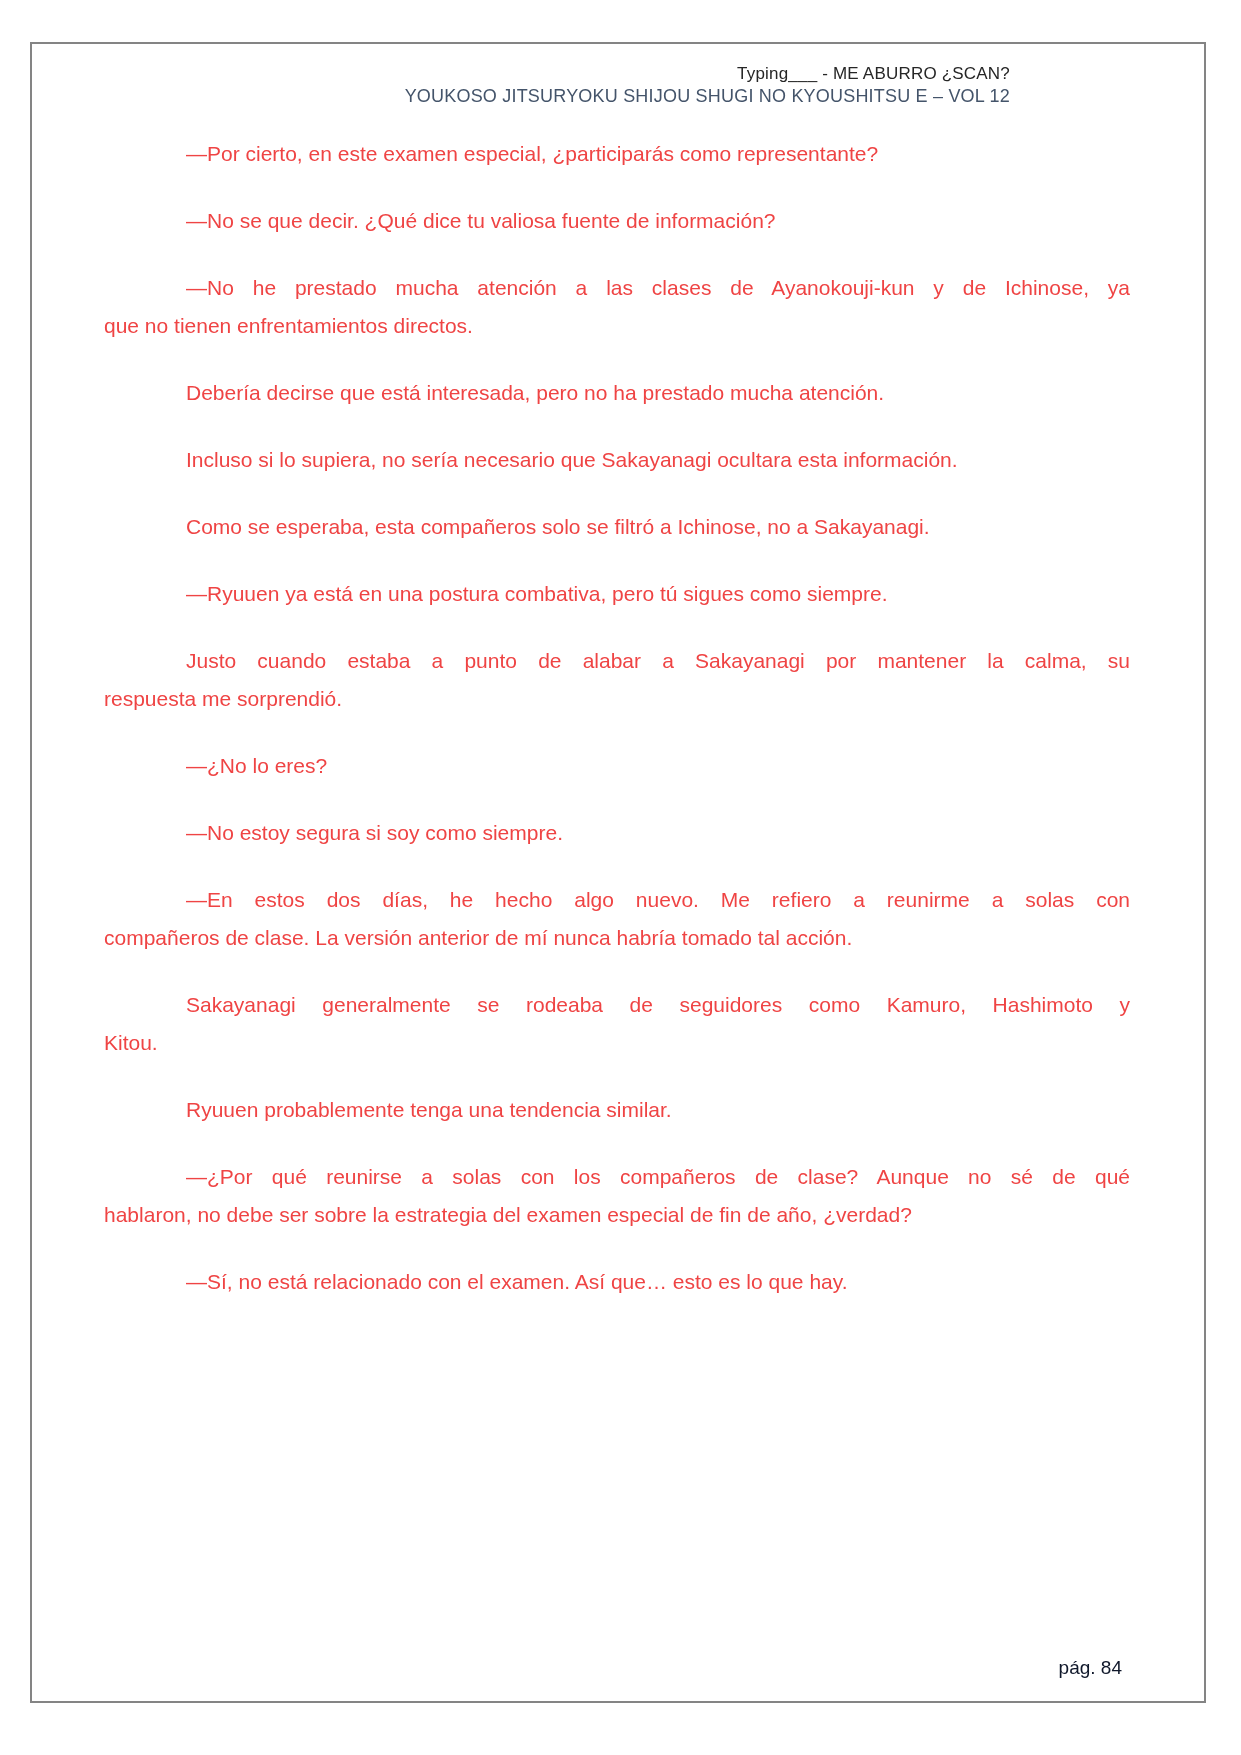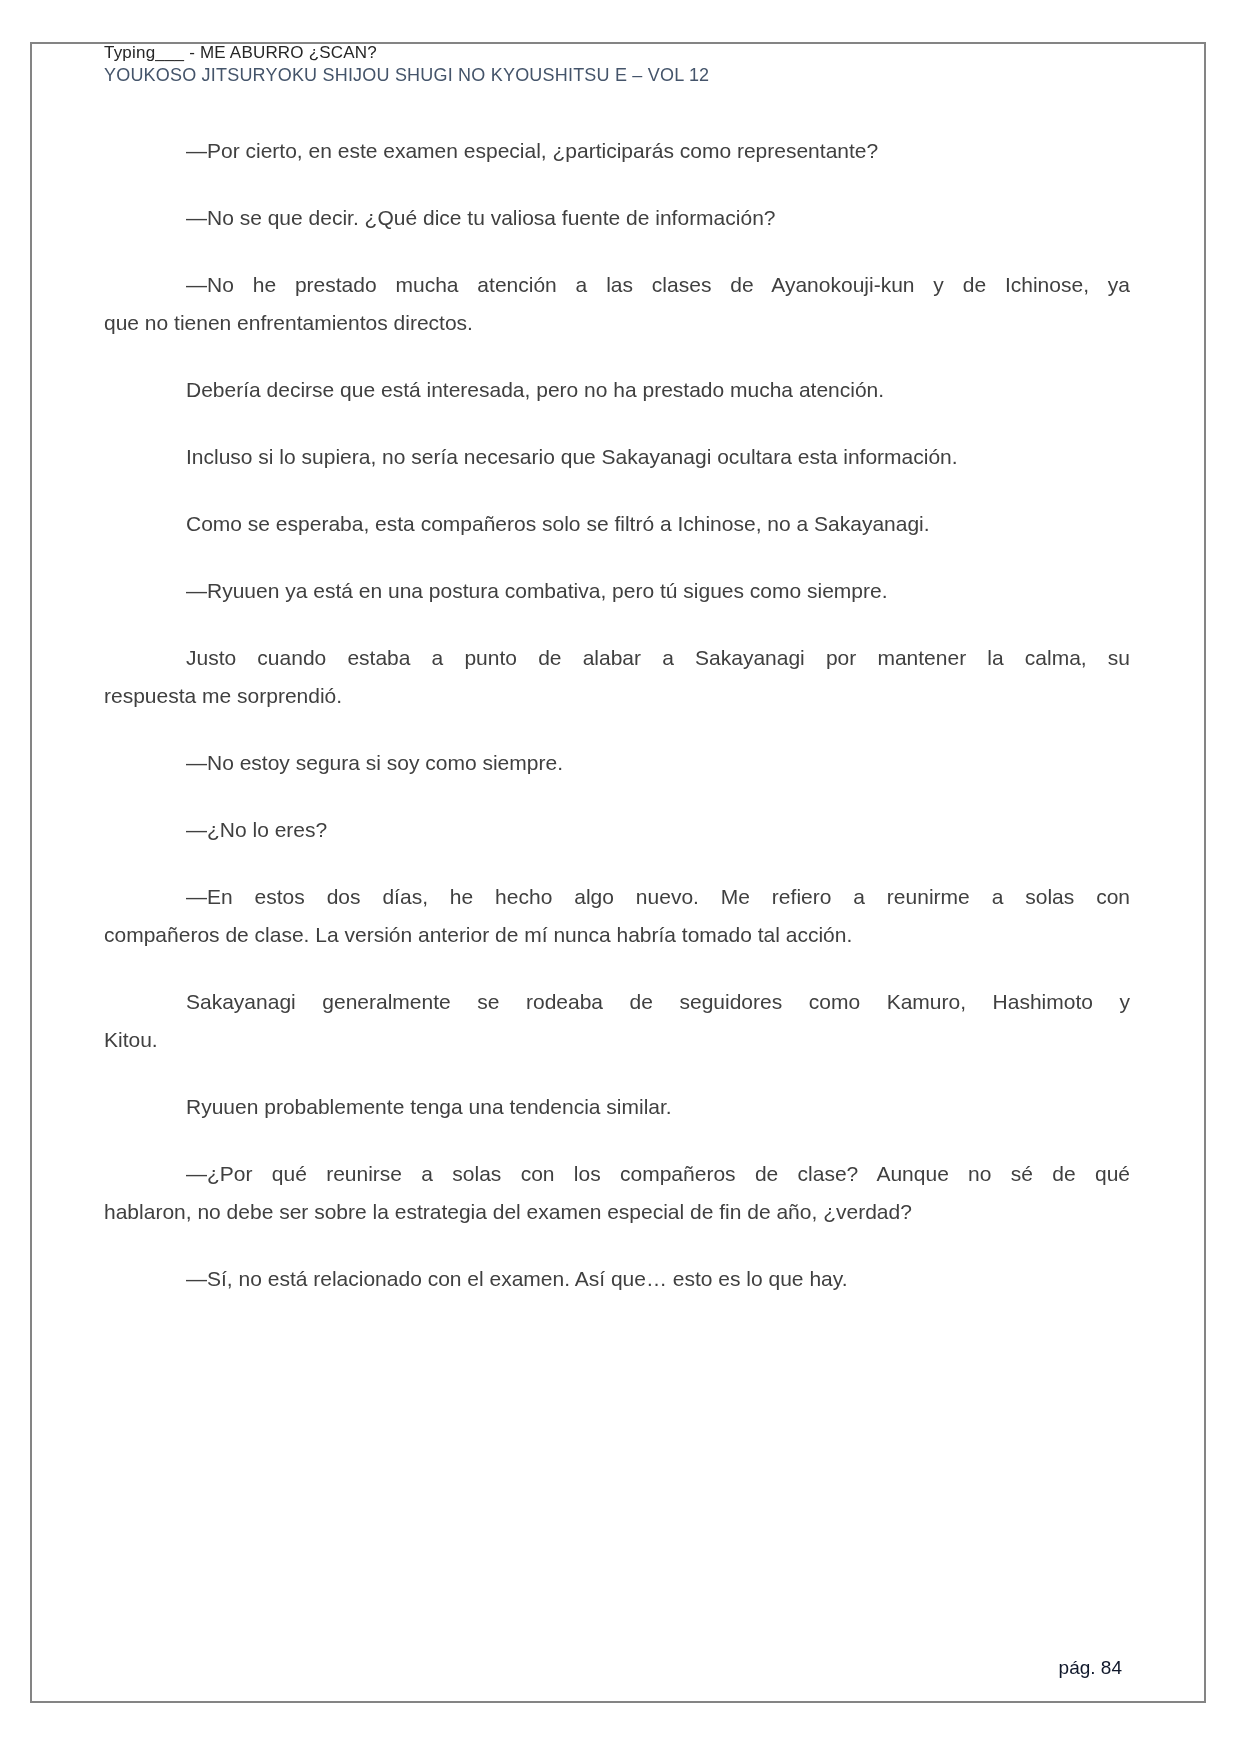--- a/index.html
+++ b/index.html
@@ -26,40 +26,41 @@
     pointer-events: none;
   }
   .content {
     position: absolute;
     left: 104px;
     top: 42px;
     width: 1026px;
   }
   .doc-header {
     width: 906px;
-    margin-bottom: 44px;
-    text-align: left;
+    padding-top: 21px;
+    margin-bottom: 26px;
+    text-align: right;
   }
   .h1 {
     font-size: 17px;
     line-height: 21px;
     color: #262626;
     letter-spacing: 0.2px;
   }
   .h2 {
     font-size: 18px;
     line-height: 25px;
     color: #44546a;
     letter-spacing: 0.2px;
   }
   .para {
     margin: 0 0 29px 0;
     font-size: 21px;
     line-height: 38px;
-    color: #404040;
+    color: #ef4444;
   }
   .line {
     display: block;
     text-align: justify;
     text-align-last: justify;
   }
   .line.first {
     text-indent: 82px;
   }
   .line.last {
@@ -109,24 +110,24 @@
         <span class="line first last">Como se esperaba, esta compañeros solo se filtró a Ichinose, no a Sakayanagi.</span>
       </p>
       <p class="para">
         <span class="line first last">—Ryuuen ya está en una postura combativa, pero tú sigues como siempre.</span>
       </p>
       <p class="para">
         <span class="line first">Justo cuando estaba a punto de alabar a Sakayanagi por mantener la calma, su</span>
         <span class="line last">respuesta me sorprendió.</span>
       </p>
       <p class="para">
-        <span class="line first last">—No estoy segura si soy como siempre.</span>
+        <span class="line first last">—¿No lo eres?</span>
       </p>
       <p class="para">
-        <span class="line first last">—¿No lo eres?</span>
+        <span class="line first last">—No estoy segura si soy como siempre.</span>
       </p>
       <p class="para">
         <span class="line first">—En estos dos días, he hecho algo nuevo. Me refiero a reunirme a solas con</span>
         <span class="line last">compañeros de clase. La versión anterior de mí nunca habría tomado tal acción.</span>
       </p>
       <p class="para">
         <span class="line first">Sakayanagi generalmente se rodeaba de seguidores como Kamuro, Hashimoto y</span>
         <span class="line last">Kitou.</span>
       </p>
       <p class="para">

